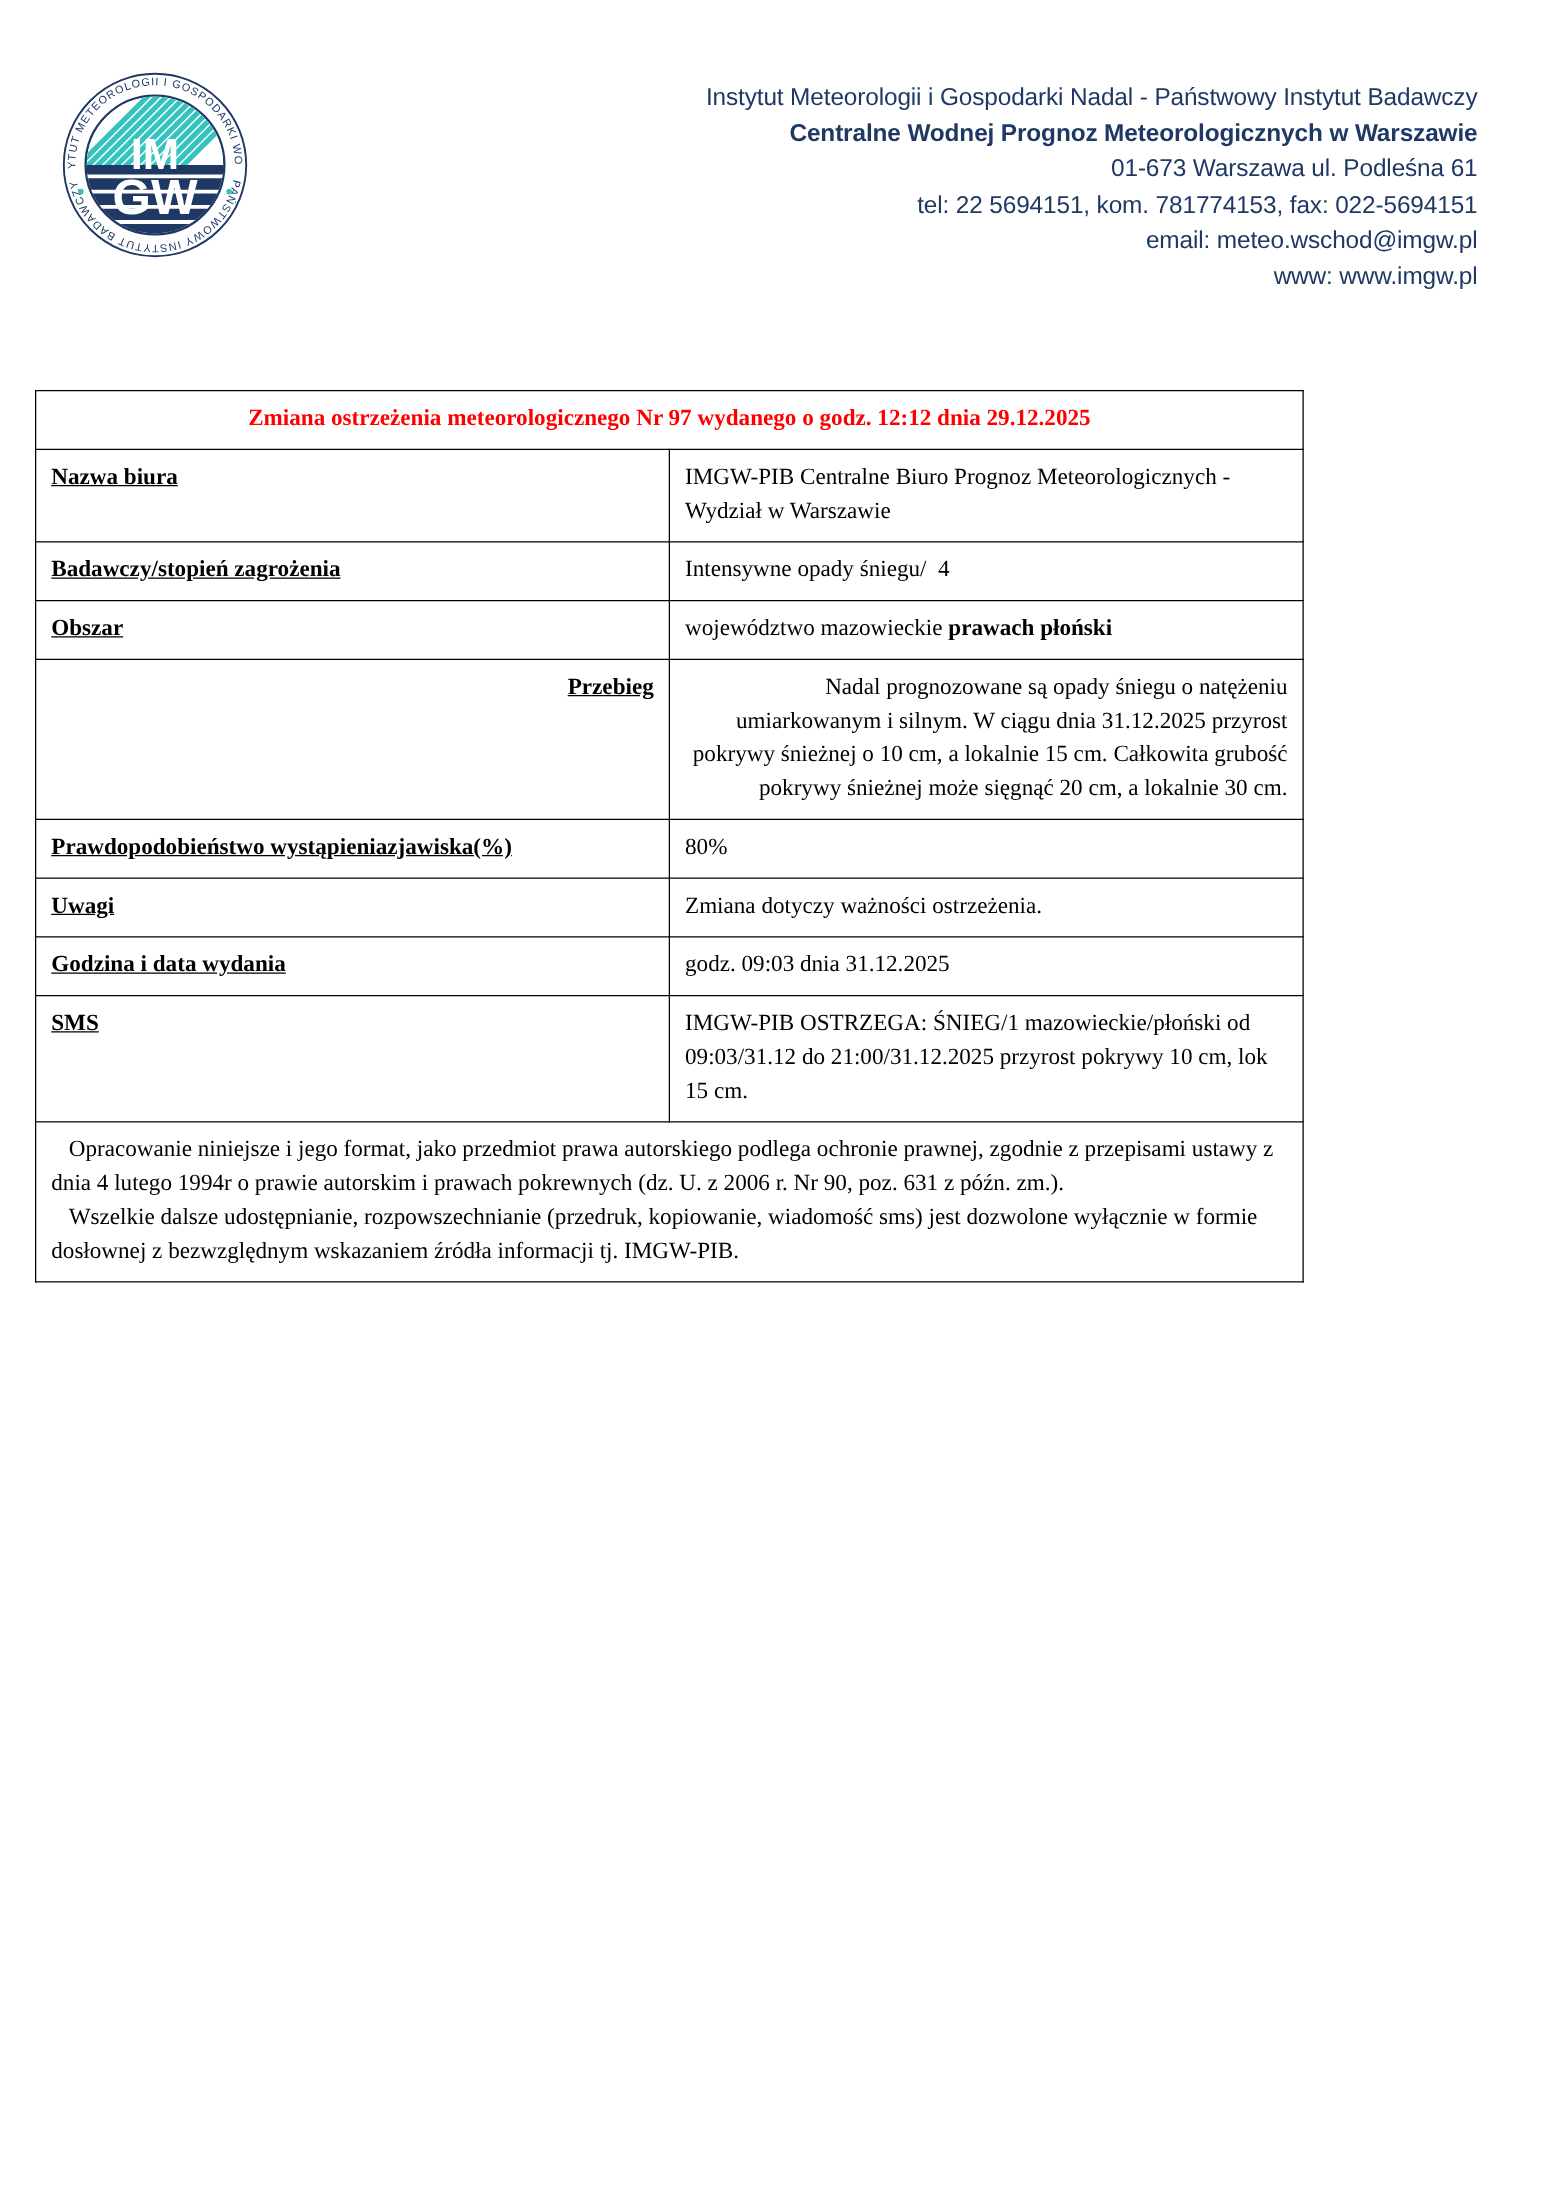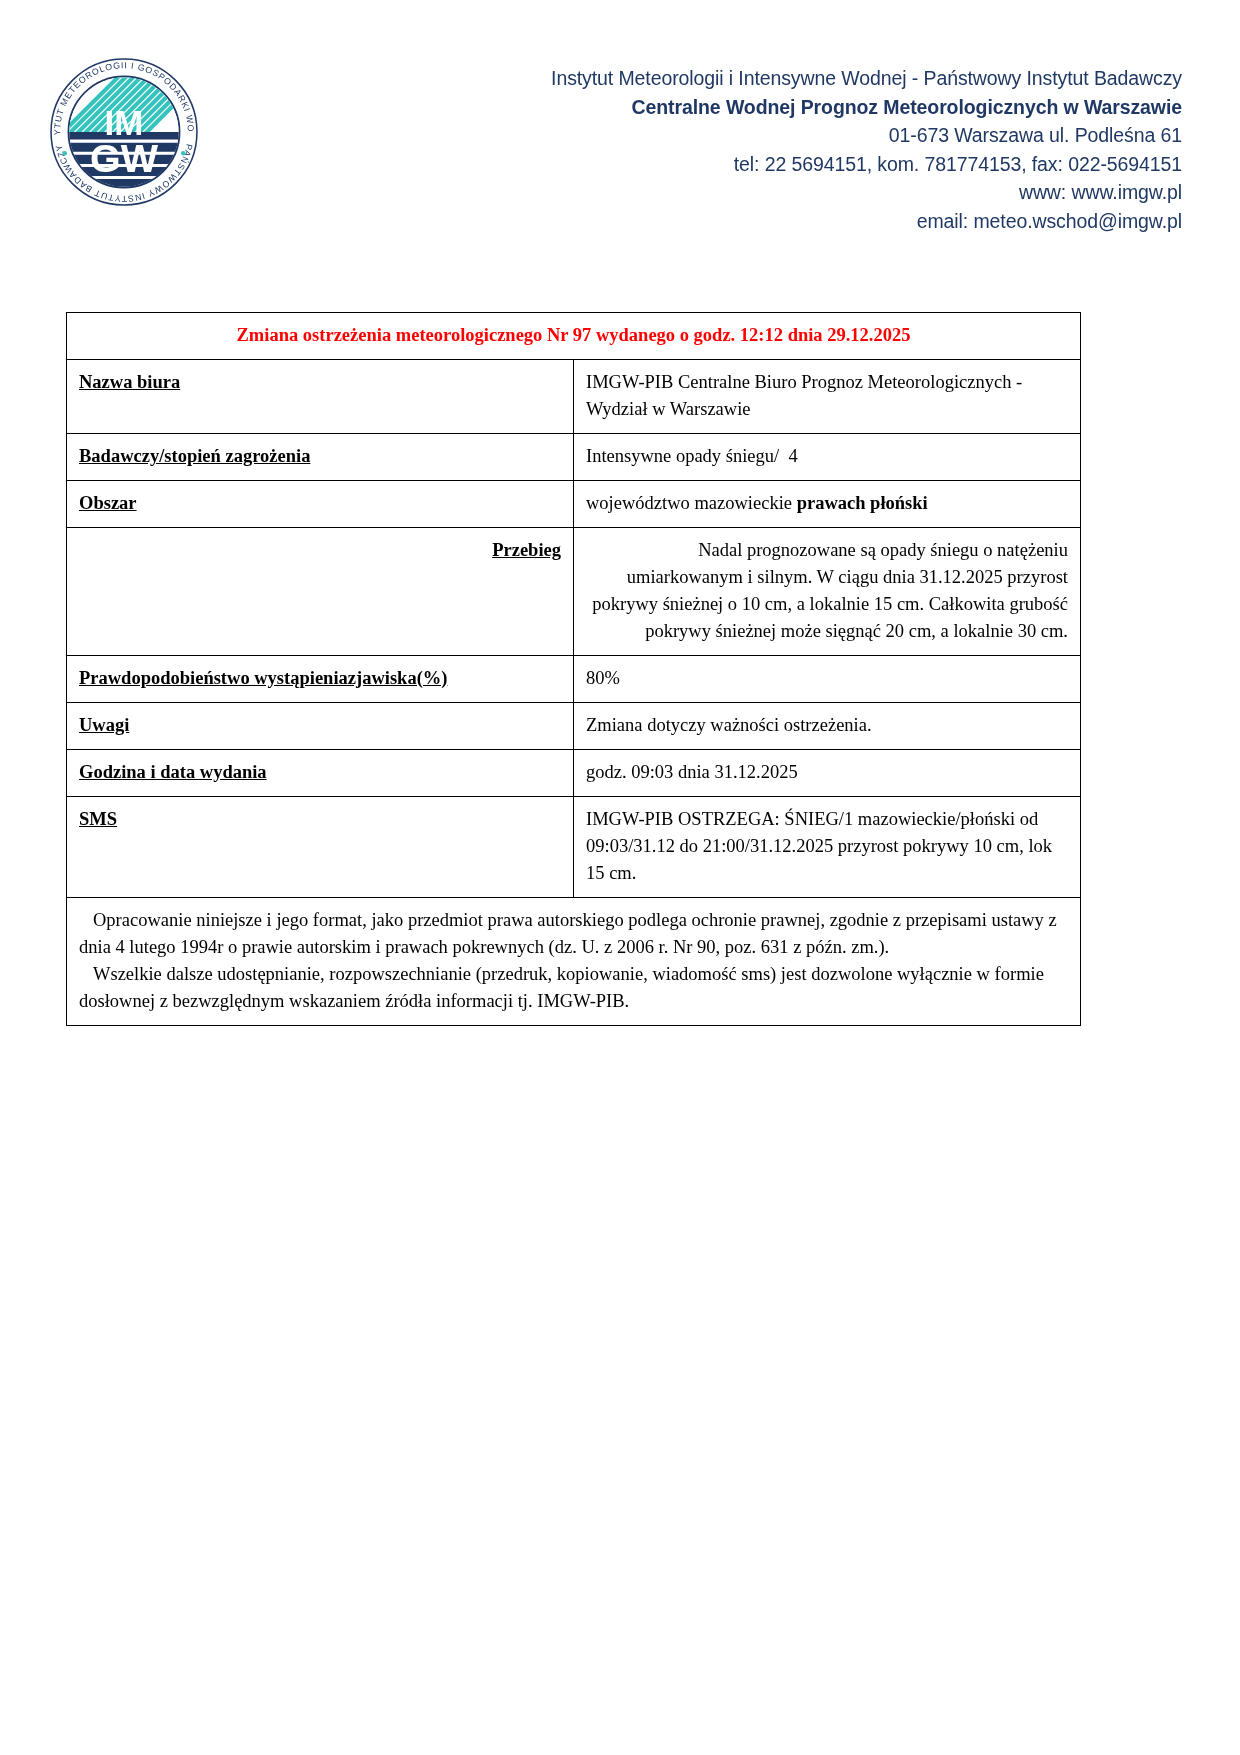--- a/index.html
+++ b/index.html
@@ -38,21 +38,21 @@
     line-height: 28.5px;
     padding-top: 16px;
     letter-spacing: -0.1px;
   }
   .header-text .bold {
     font-weight: bold;
   }
 
   
   .doc-table-wrap {
-    padding: 0 48px 0 66px;
+    padding: 0 48px 0 28px;
     margin-top: 104px;
     border-radius: 13px;
   }
   table.warning {
     width: 1015px;
     border-collapse: collapse;
     table-layout: fixed;
   }
   table.warning td {
     border: 1.4px solid #000000;
@@ -151,26 +151,26 @@
       </text>
       <text font-family="'Liberation Sans', sans-serif" font-size="11.5" fill="#1f3864" letter-spacing="1.1">
         <textPath href="#arcBot" startOffset="50%" text-anchor="middle">PAŃSTWOWY INSTYTUT BADAWCZY</textPath>
       </text>
       <circle cx="22" cy="128" r="3" fill="#35c4bd"></circle>
       <circle cx="178" cy="128" r="3" fill="#35c4bd"></circle>
     </svg>
   </div>
 
   <div class="header-text">
-    <div>Instytut Meteorologii i Intensywne Wodnej - Państwowy Instytut Badawczy</div>
+    <div>Instytut Meteorologii i Gospodarki Nadal - Państwowy Instytut Badawczy</div>
     <div class="bold">Centralne Wodnej Prognoz Meteorologicznych w Warszawie</div>
     <div>01-673 Warszawa ul. Podleśna  61</div>
     <div>tel: 22 5694151, kom. 781774153, fax: 022-5694151</div>
+    <div>email: meteo.wschod@imgw.pl</div>
     <div>www: www.imgw.pl</div>
-    <div>email: meteo.wschod@imgw.pl</div>
   </div>
 </div>
 
 <div class="doc-table-wrap">
   <table class="warning">
     <tbody>
       <tr>
         <td class="title-cell" colspan="2">Zmiana ostrzeżenia meteorologicznego Nr 97 wydanego o godz. 12:12 dnia 29.12.2025</td>
       </tr>
 

